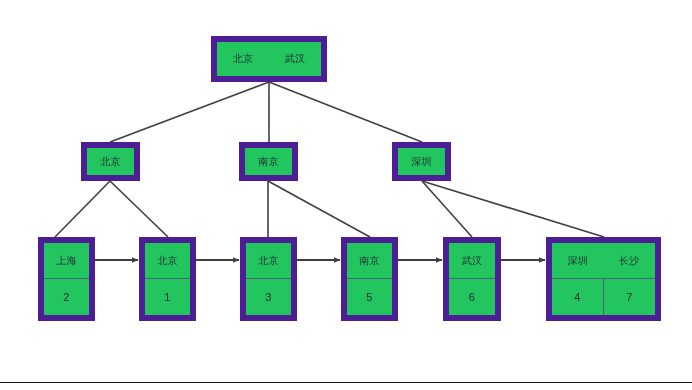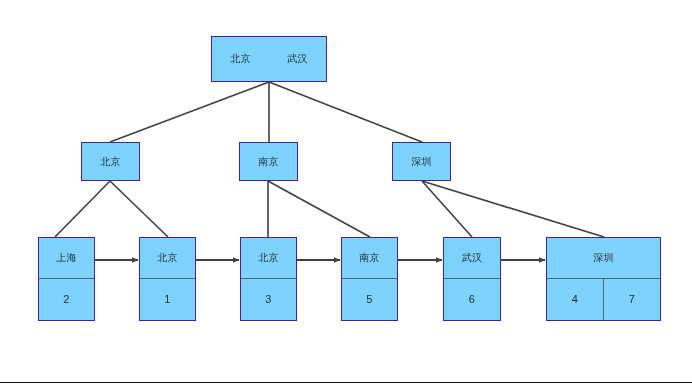--- a/index.html
+++ b/index.html
@@ -23,22 +23,22 @@
     position: absolute;
     left: 0;
     top: 0;
     width: 692px;
     height: 390px;
     pointer-events: none;
   }
   .node {
     position: absolute;
     box-sizing: border-box;
-    background: #7dd3fc;
-    border: 1px solid #4c1d95;
+    background: #22c55e;
+    border: 6px solid #4c1d95;
     display: flex;
     flex-direction: column;
     z-index: 2;
   }
   .row {
     display: flex;
     flex: 1 1 auto;
     min-height: 0;
   }
   .row.divided > .cell + .cell {
@@ -162,20 +162,21 @@
         <div class="row">
           <div class="cell">武汉</div>
         </div>
         <div class="row">
           <div class="cell num">6</div>
         </div>
       </div>
       <div class="node leaf" style="left: 546px; top: 237px; width: 115px; height: 84px;">
         <div class="row">
           <div class="cell">深圳</div>
+          <div class="cell">长沙</div>
         </div>
         <div class="row divided">
           <div class="cell num">4</div>
           <div class="cell num">7</div>
         </div>
       </div>
     </div>
 
   <div class="bottom-rule" id="bottom-rule" style="top: 382px; border-top-color: rgb(17, 17, 17);"></div>
 </div>

